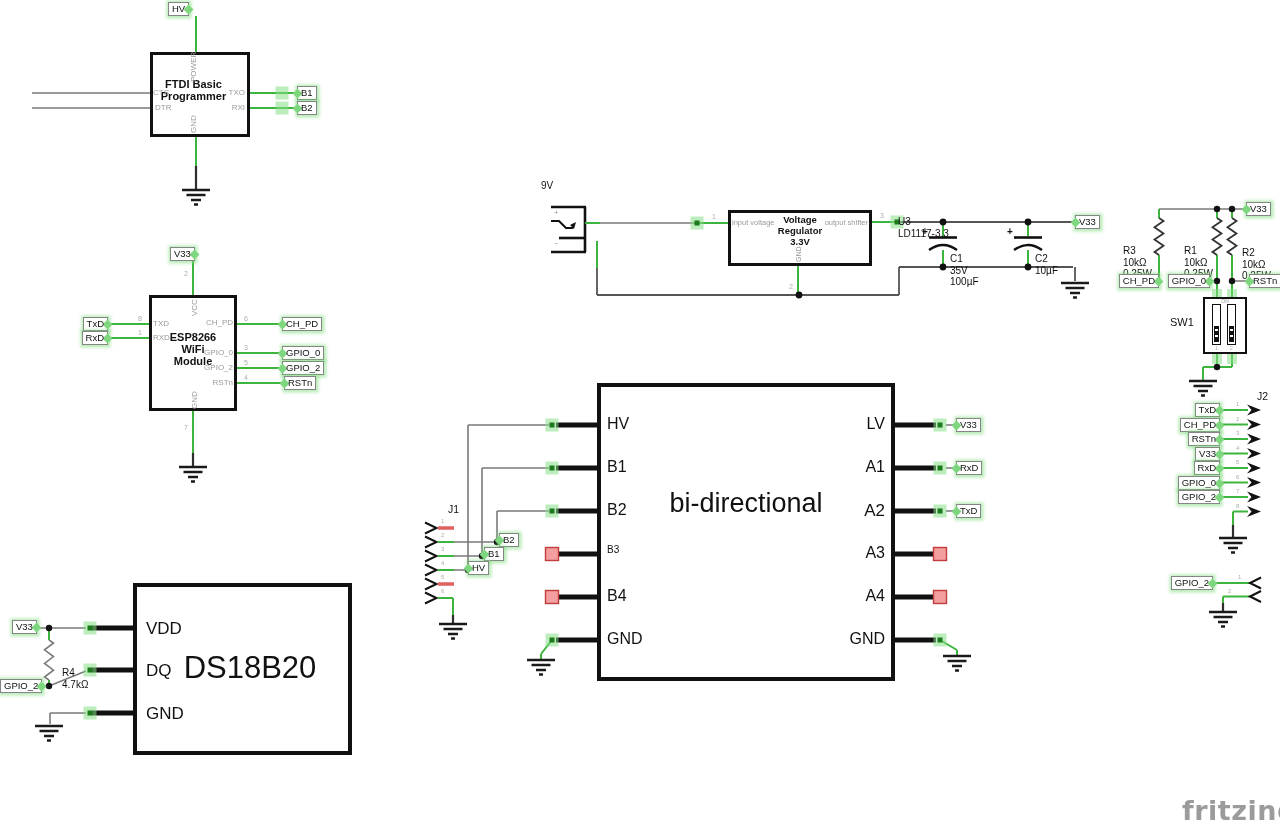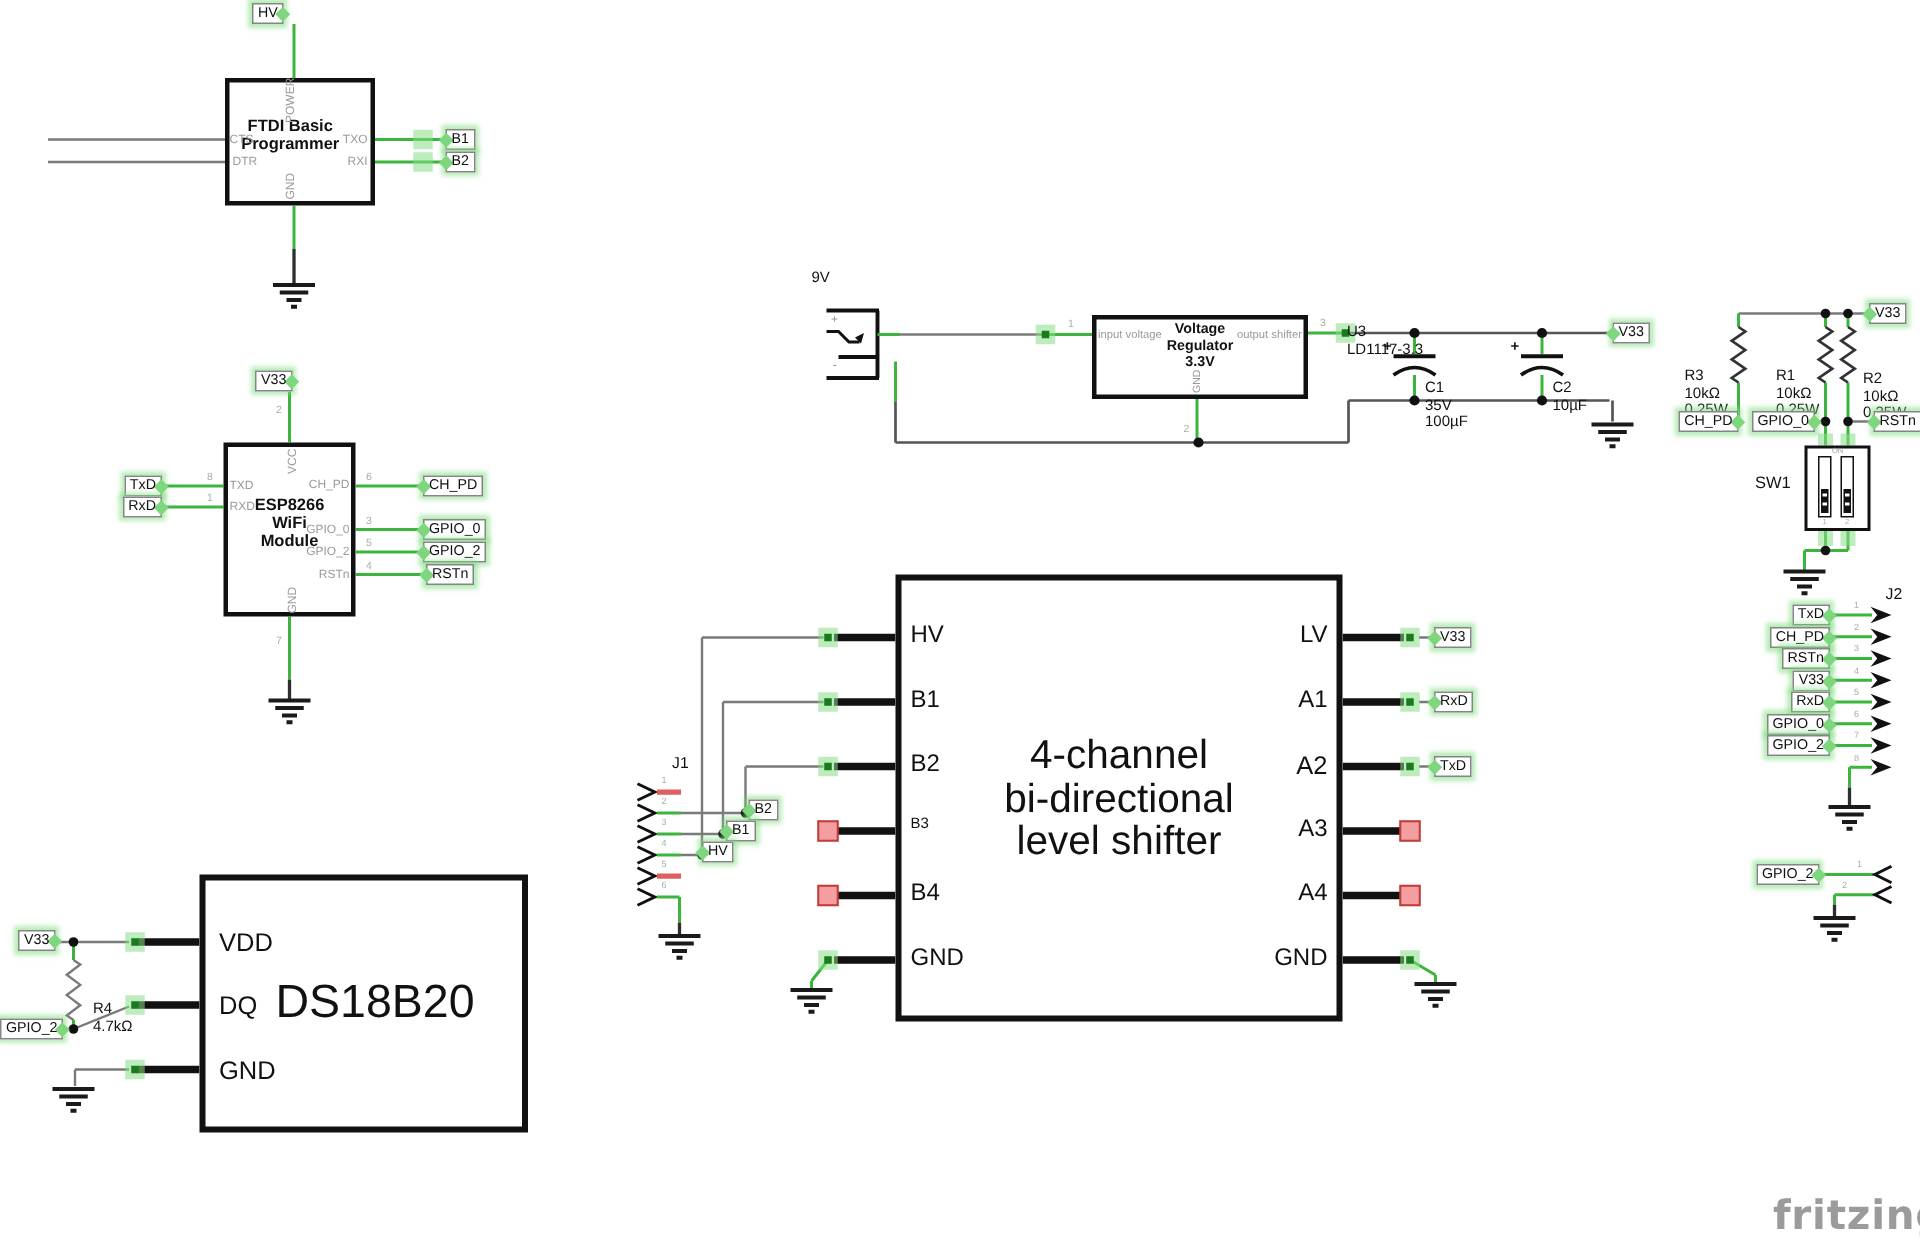--- a/index.html
+++ b/index.html
@@ -386,23 +386,21 @@
 <div class="tiny" style="left:441px;top:532px;font-size:6px">2</div>
 <div class="tiny" style="left:441px;top:546px;font-size:6px">3</div>
 <div class="tiny" style="left:441px;top:560px;font-size:6px">4</div>
 <div class="tiny" style="left:441px;top:574px;font-size:6px">5</div>
 <div class="tiny" style="left:441px;top:588px;font-size:6px">6</div>
 <div class="flag tip-l" style="left:499px;top:533px">B2</div>
 <div class="flag tip-l" style="left:484px;top:547px">B1</div>
 <div class="flag tip-l" style="left:468px;top:561px">HV</div>
 
 <div class="title" style="left:597px;top:489px;width:298px;font-size:27px;line-height:28.5px">
-  <div>4-channel</div>
       <div>bi-directional</div>
-      <div>level shifter</div>
 </div>
 <div class="lbl" style="left:607px;top:415px;font-size:16px">HV</div>
 <div class="lbl" style="left:607px;top:458px;font-size:16px">B1</div>
 <div class="lbl" style="left:607px;top:501px;font-size:16px">B2</div>
 <div class="lbl" style="left:607px;top:544px;font-size:10px">B3</div>
 <div class="lbl" style="left:607px;top:587px;font-size:16px">B4</div>
 <div class="lbl" style="left:607px;top:630px;font-size:16px">GND</div>
 <div class="lbl" style="right:395px;top:415px;font-size:16px">LV</div>
 <div class="lbl" style="right:395px;top:458px;font-size:16px">A1</div>
 <div class="lbl" style="right:395px;top:501px;font-size:17px">A2</div>

